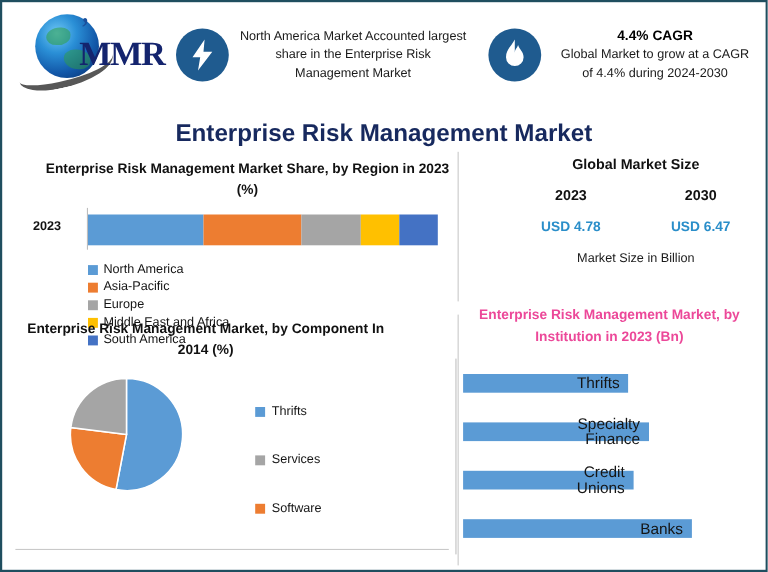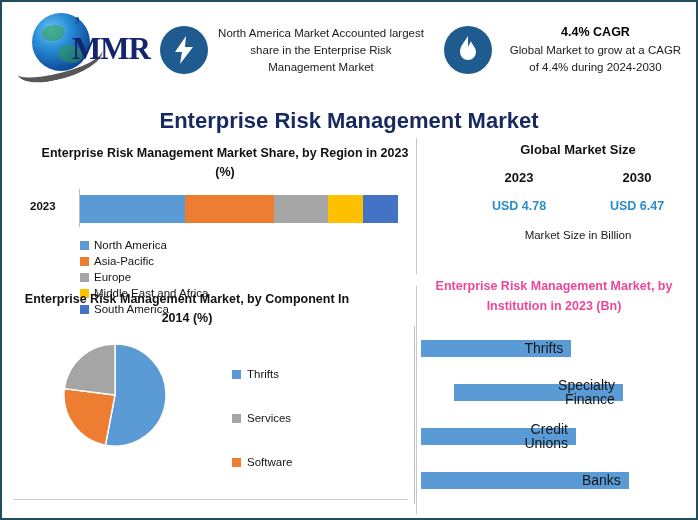--- a/index.html
+++ b/index.html
@@ -457,21 +457,21 @@
   </div>
 
   <div class="inst-panel">
     <div class="inst-title">Enterprise Risk Management Market, by Institution in 2023 (Bn)</div>
     <div class="inst-chart" id="inst-chart">
       <div class="inst-axis"></div>
     <div class="inst-row" style="top: 0px;">
           <div class="inst-label">Thrifts</div>
           <div class="inst-bar" style="width: 150.336px; margin-left: 7px; background: rgb(91, 155, 213);"></div>
         </div>
-        <div class="inst-row" style="top: 44px; margin-left: 33px;">
+        <div class="inst-row" style="top: 44px;">
           <div class="inst-label">Specialty Finance</div>
           <div class="inst-bar" style="width: 168.896px; margin-left: 7px; background: rgb(91, 155, 213);"></div>
         </div>
         <div class="inst-row" style="top: 132px;">
           <div class="inst-label">Banks</div>
           <div class="inst-bar" style="width: 207.872px; margin-left: 7px; background: rgb(91, 155, 213);"></div>
         </div>
         <div class="inst-row" style="top: 88px;">
           <div class="inst-label">Credit Unions</div>
           <div class="inst-bar" style="width: 154.976px; margin-left: 7px; background: rgb(91, 155, 213);"></div>

